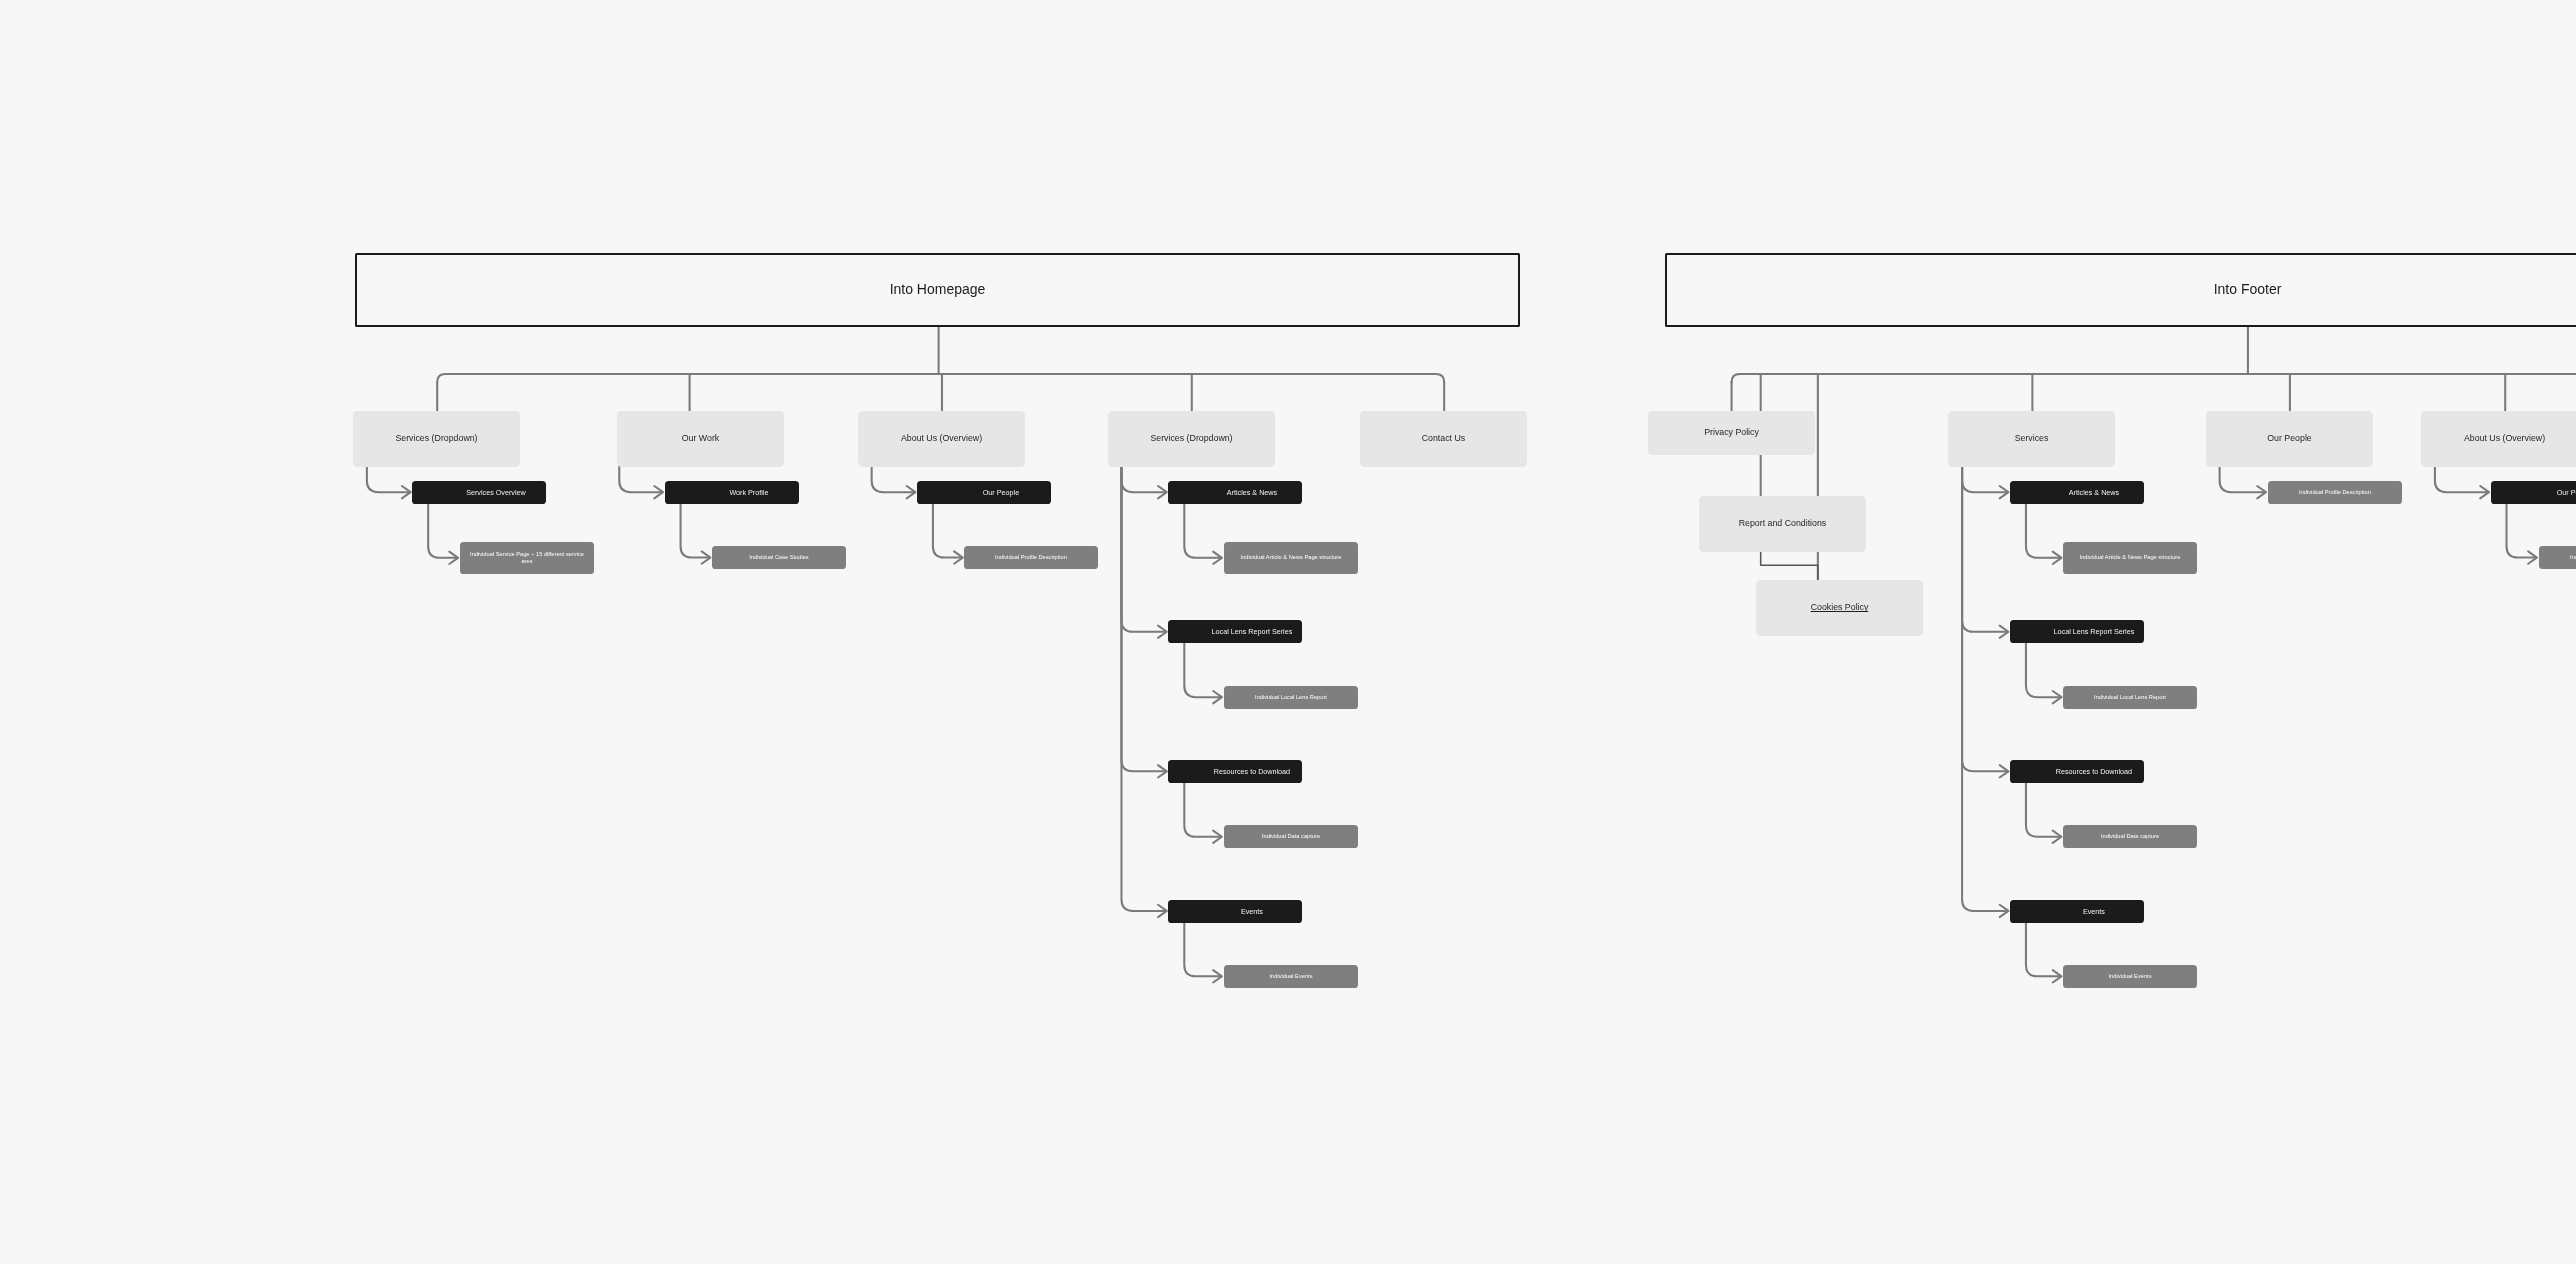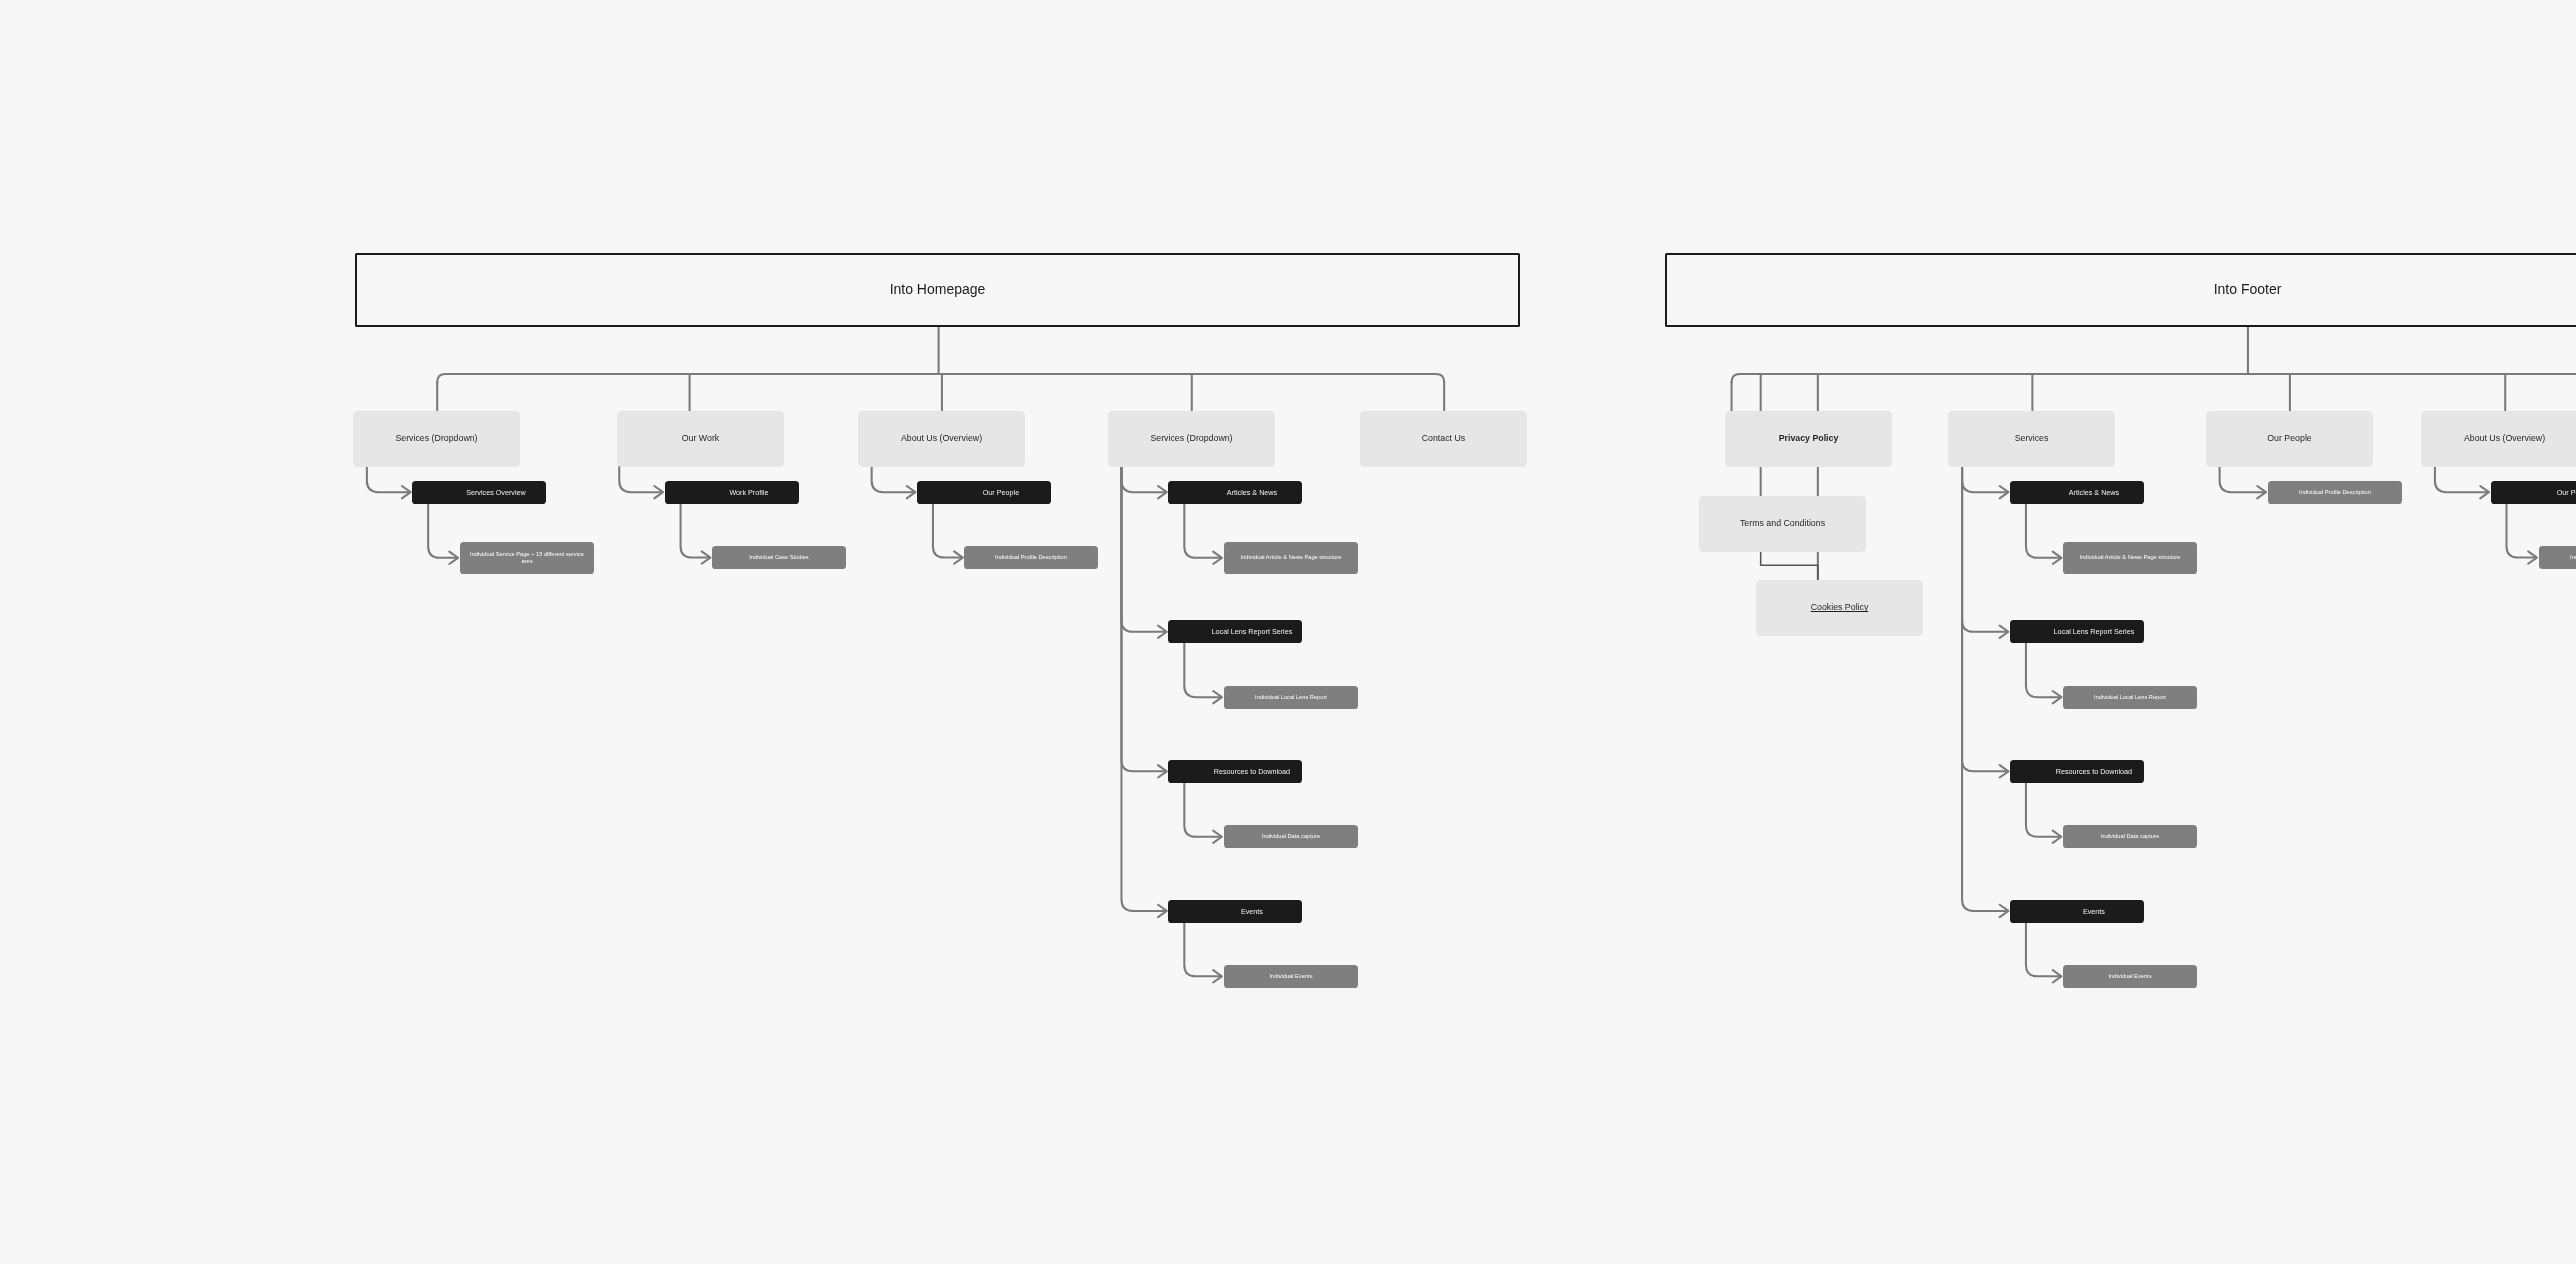--- a/index.html
+++ b/index.html
@@ -205,25 +205,25 @@
     </div>
     <div class="node mid" style="left: 1224px; top: 825px; width: 134px; height: 23px;">
       <span class="label">Individual Data capture</span>
     </div>
     <div class="node dark" style="left: 1168px; top: 900px; width: 134px; height: 23px;">
       <span class="label">Events</span>
     </div>
     <div class="node mid" style="left: 1224px; top: 965px; width: 134px; height: 23px;">
       <span class="label">Individual Events</span>
     </div>
-    <div class="node light" style="left: 1725px; top: 411px; width: 167px; height: 56px; font-weight: bold;">
+    <div class="node light" style="left: 1648px; top: 411px; width: 167px; height: 44px;">
       <span class="label">Privacy Policy</span>
     </div>
     <div class="node light" style="left: 1699px; top: 496px; width: 167px; height: 56px;">
-      <span class="label">Terms and Conditions</span>
+      <span class="label">Report and Conditions</span>
     </div>
     <div class="node light" style="left: 1756px; top: 580px; width: 167px; height: 56px; text-decoration: underline;">
       <span class="label">Cookies Policy</span>
     </div>
     <div class="node light" style="left: 1948px; top: 411px; width: 167px; height: 56px;">
       <span class="label">Services</span>
     </div>
     <div class="node light" style="left: 2206px; top: 411px; width: 167px; height: 56px;">
       <span class="label">Our People</span>
     </div>

